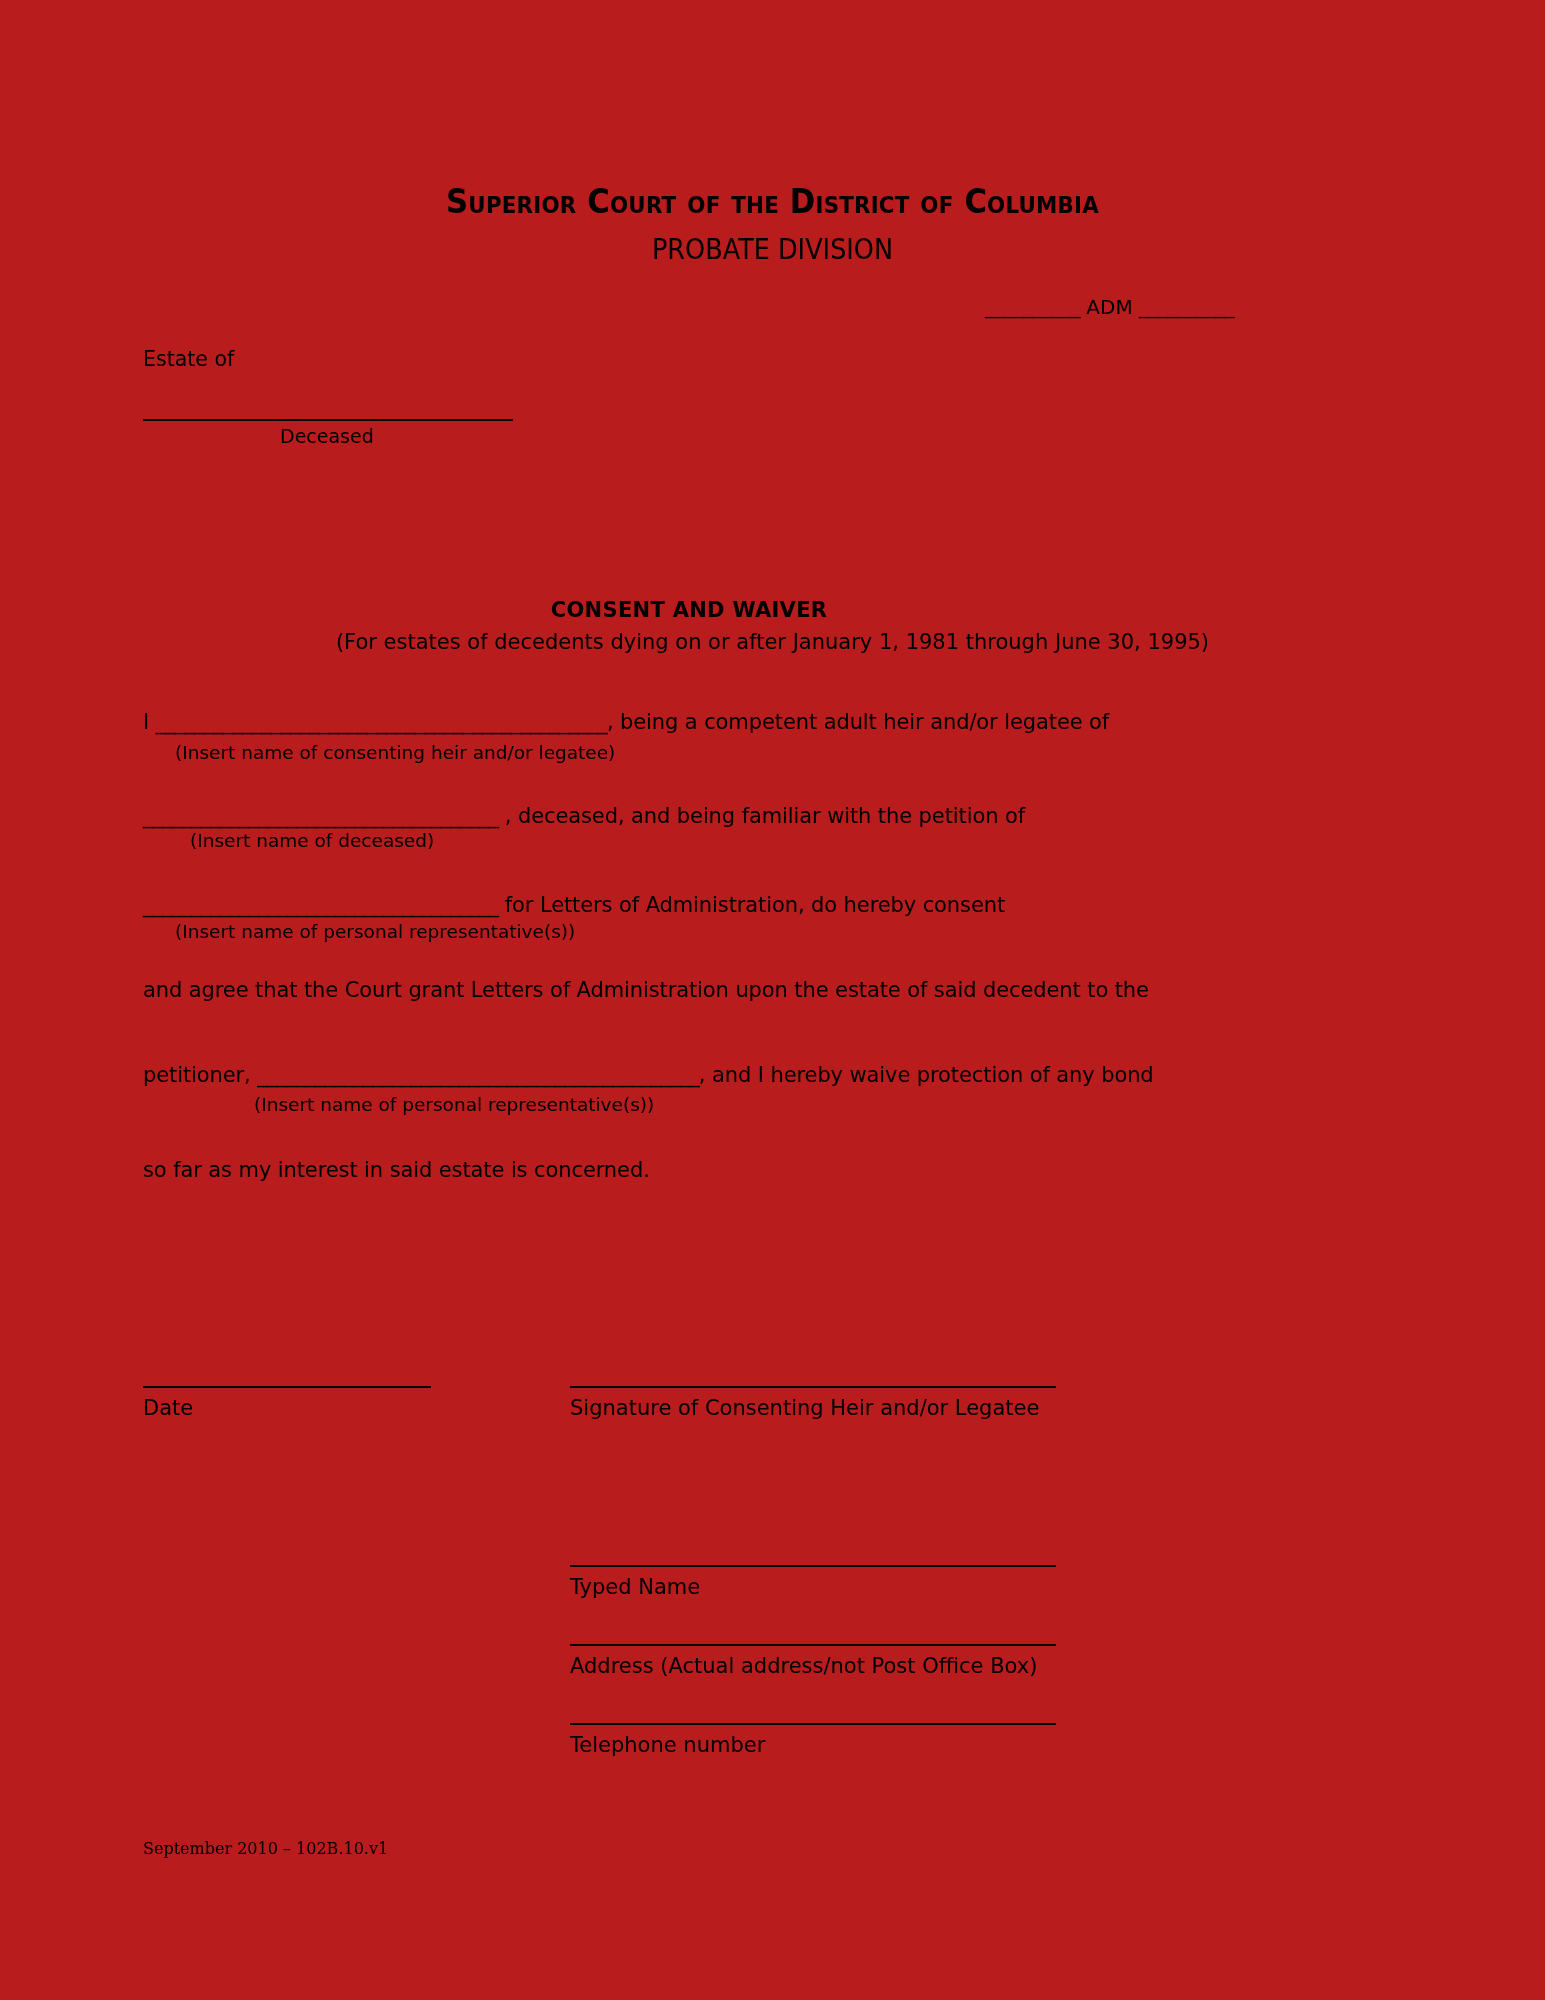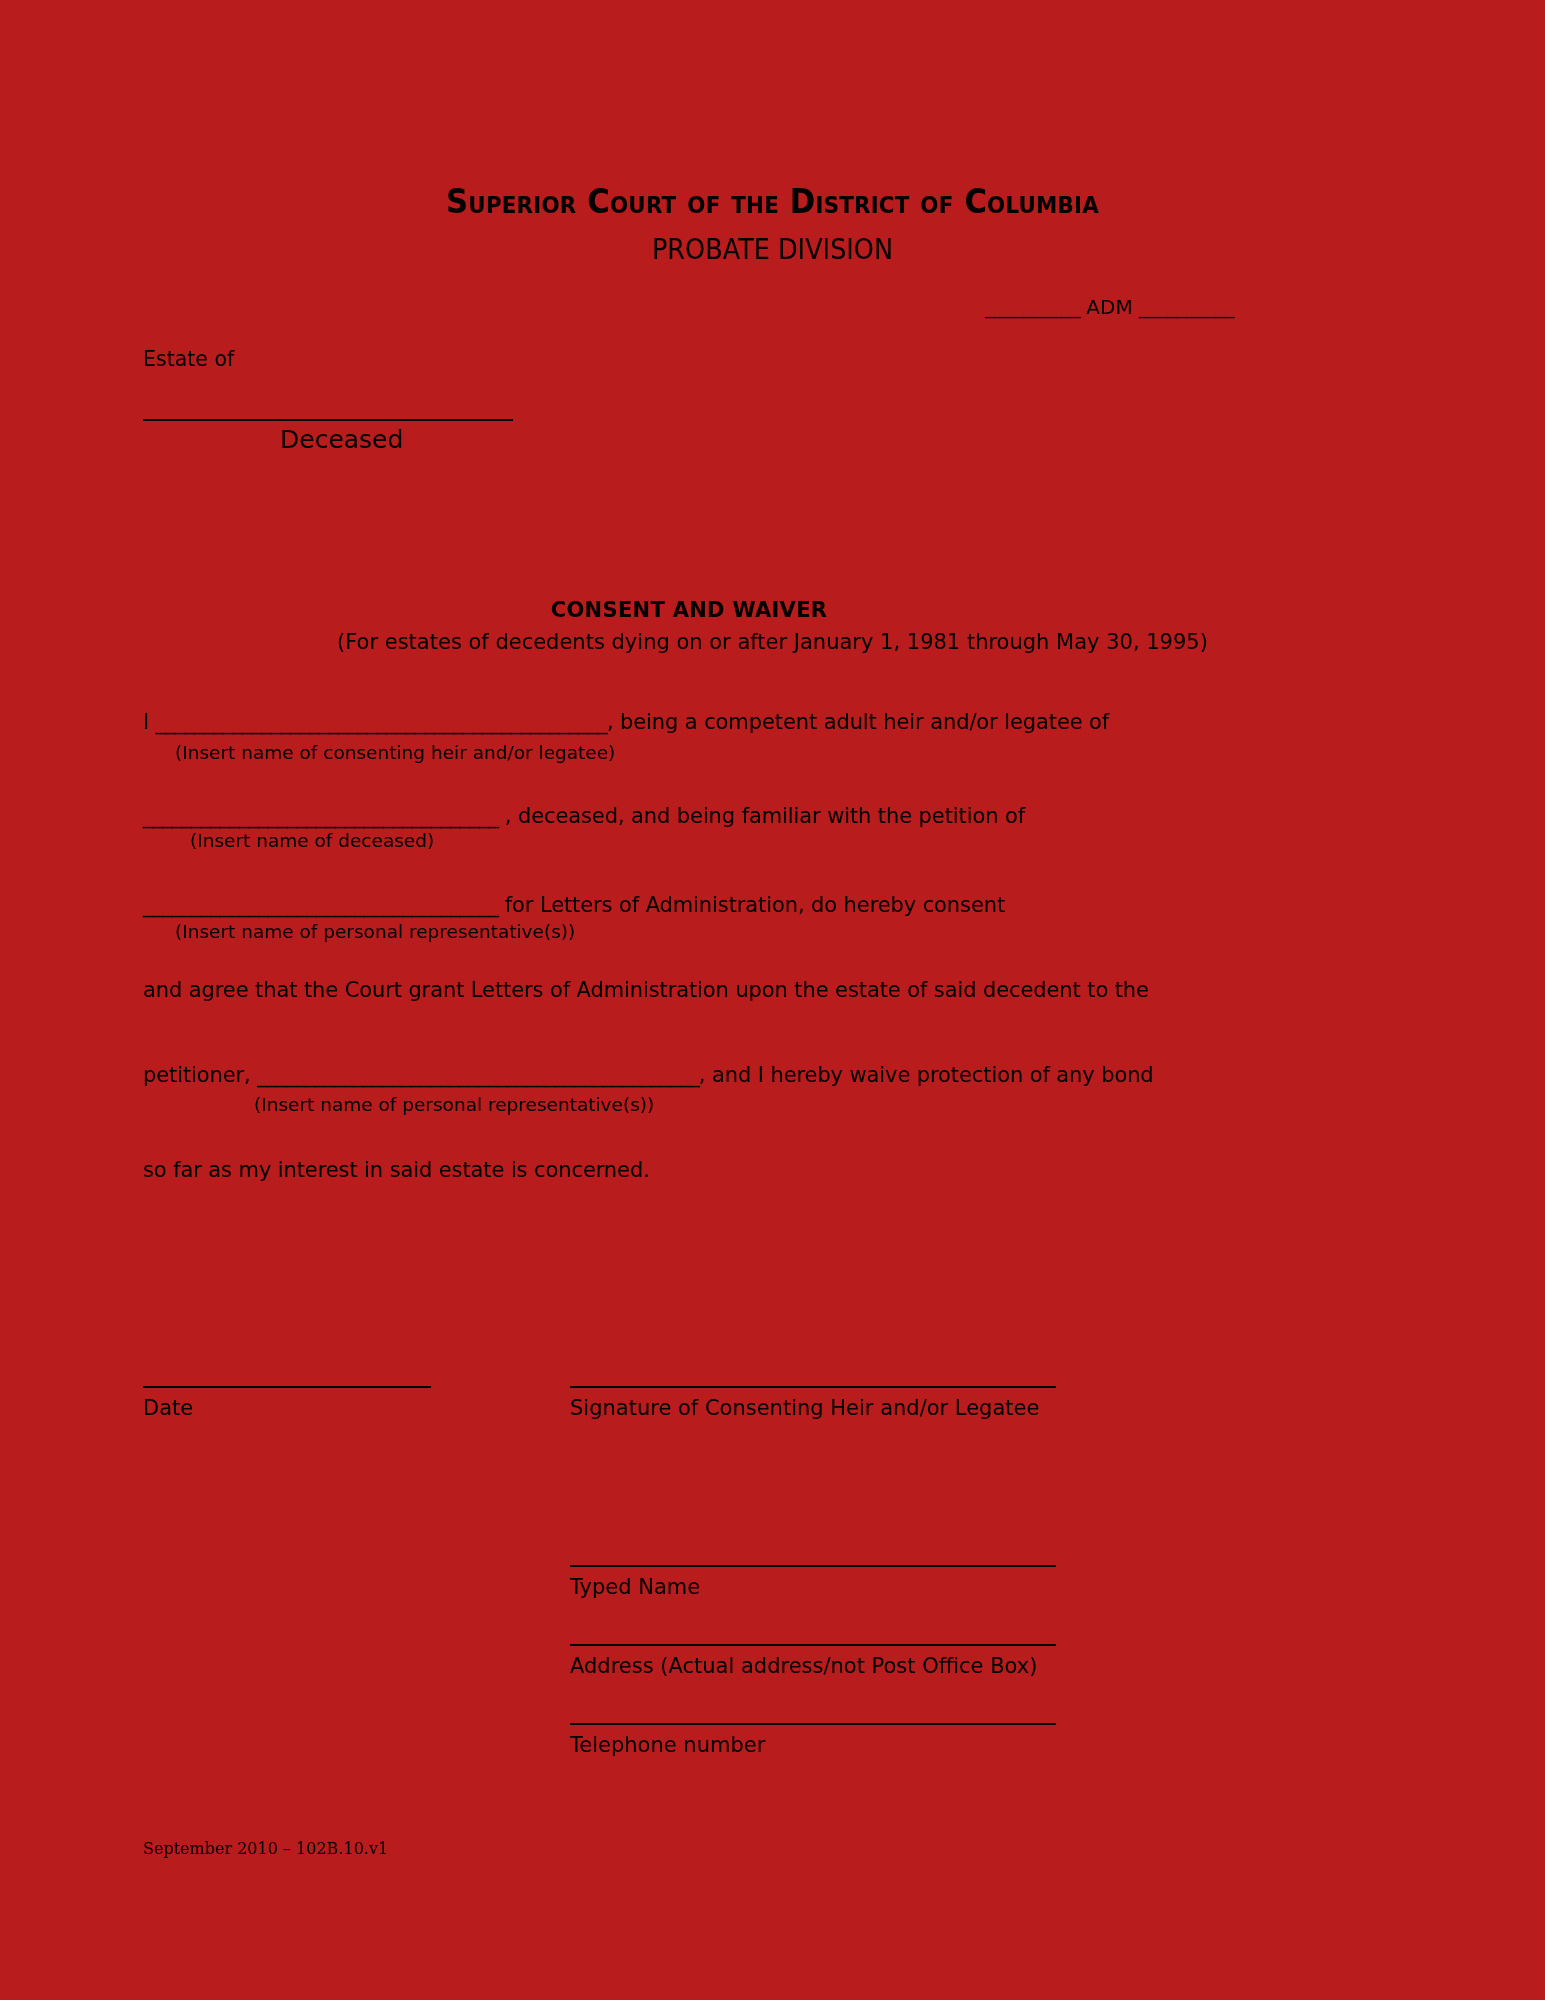--- a/index.html
+++ b/index.html
@@ -69,21 +69,21 @@
     position: absolute;
     top: 419px;
     left: 143px;
     width: 370px;
     border-bottom: 2px solid #000;
   }
   .deceased-label {
     position: absolute;
     top: 425px;
     left: 280px;
-    font-size: 25px;
+    font-size: 19px;
     white-space: nowrap;
   }
 
   
   .doc-heading {
     position: absolute;
     top: 598px;
     left: 0;
     width: 1378px;
     text-align: center;
@@ -169,21 +169,21 @@
   <div class="court-title">Superior Court of the District of Columbia</div>
   <div class="division-title">PROBATE DIVISION</div>
 
   <div class="adm-line"><span class="blank">__________</span> <span>ADM</span> <span class="blank">__________</span></div>
 
   <div class="estate-of">Estate of</div>
   <div class="deceased-rule"></div>
   <div class="deceased-label">Deceased</div>
 
   <div class="doc-heading">CONSENT AND WAIVER</div>
-  <div class="doc-subheading">(For estates of decedents dying on or after January 1, 1981 through May 30, 1995)</div>
+  <div class="doc-subheading">(For estates of decedents dying on or after January 1, 1981 through June 30, 1995)</div>
 
   <div class="body-line l-i"><span>I </span><span class="blank">_______________________________________________</span><span>, being a competent adult heir and/or legatee of</span></div>
   <div class="hint h-i">(Insert name of consenting heir and/or legatee)</div>
 
   <div class="body-line l-dec"><span class="blank">_____________________________________</span><span> , deceased, and being familiar with the petition of</span></div>
   <div class="hint h-dec">(Insert name of deceased)</div>
 
   <div class="body-line l-pr"><span class="blank">_____________________________________</span><span> for Letters of Administration, do hereby consent</span></div>
   <div class="hint h-pr">(Insert name of personal representative(s))</div>
 

